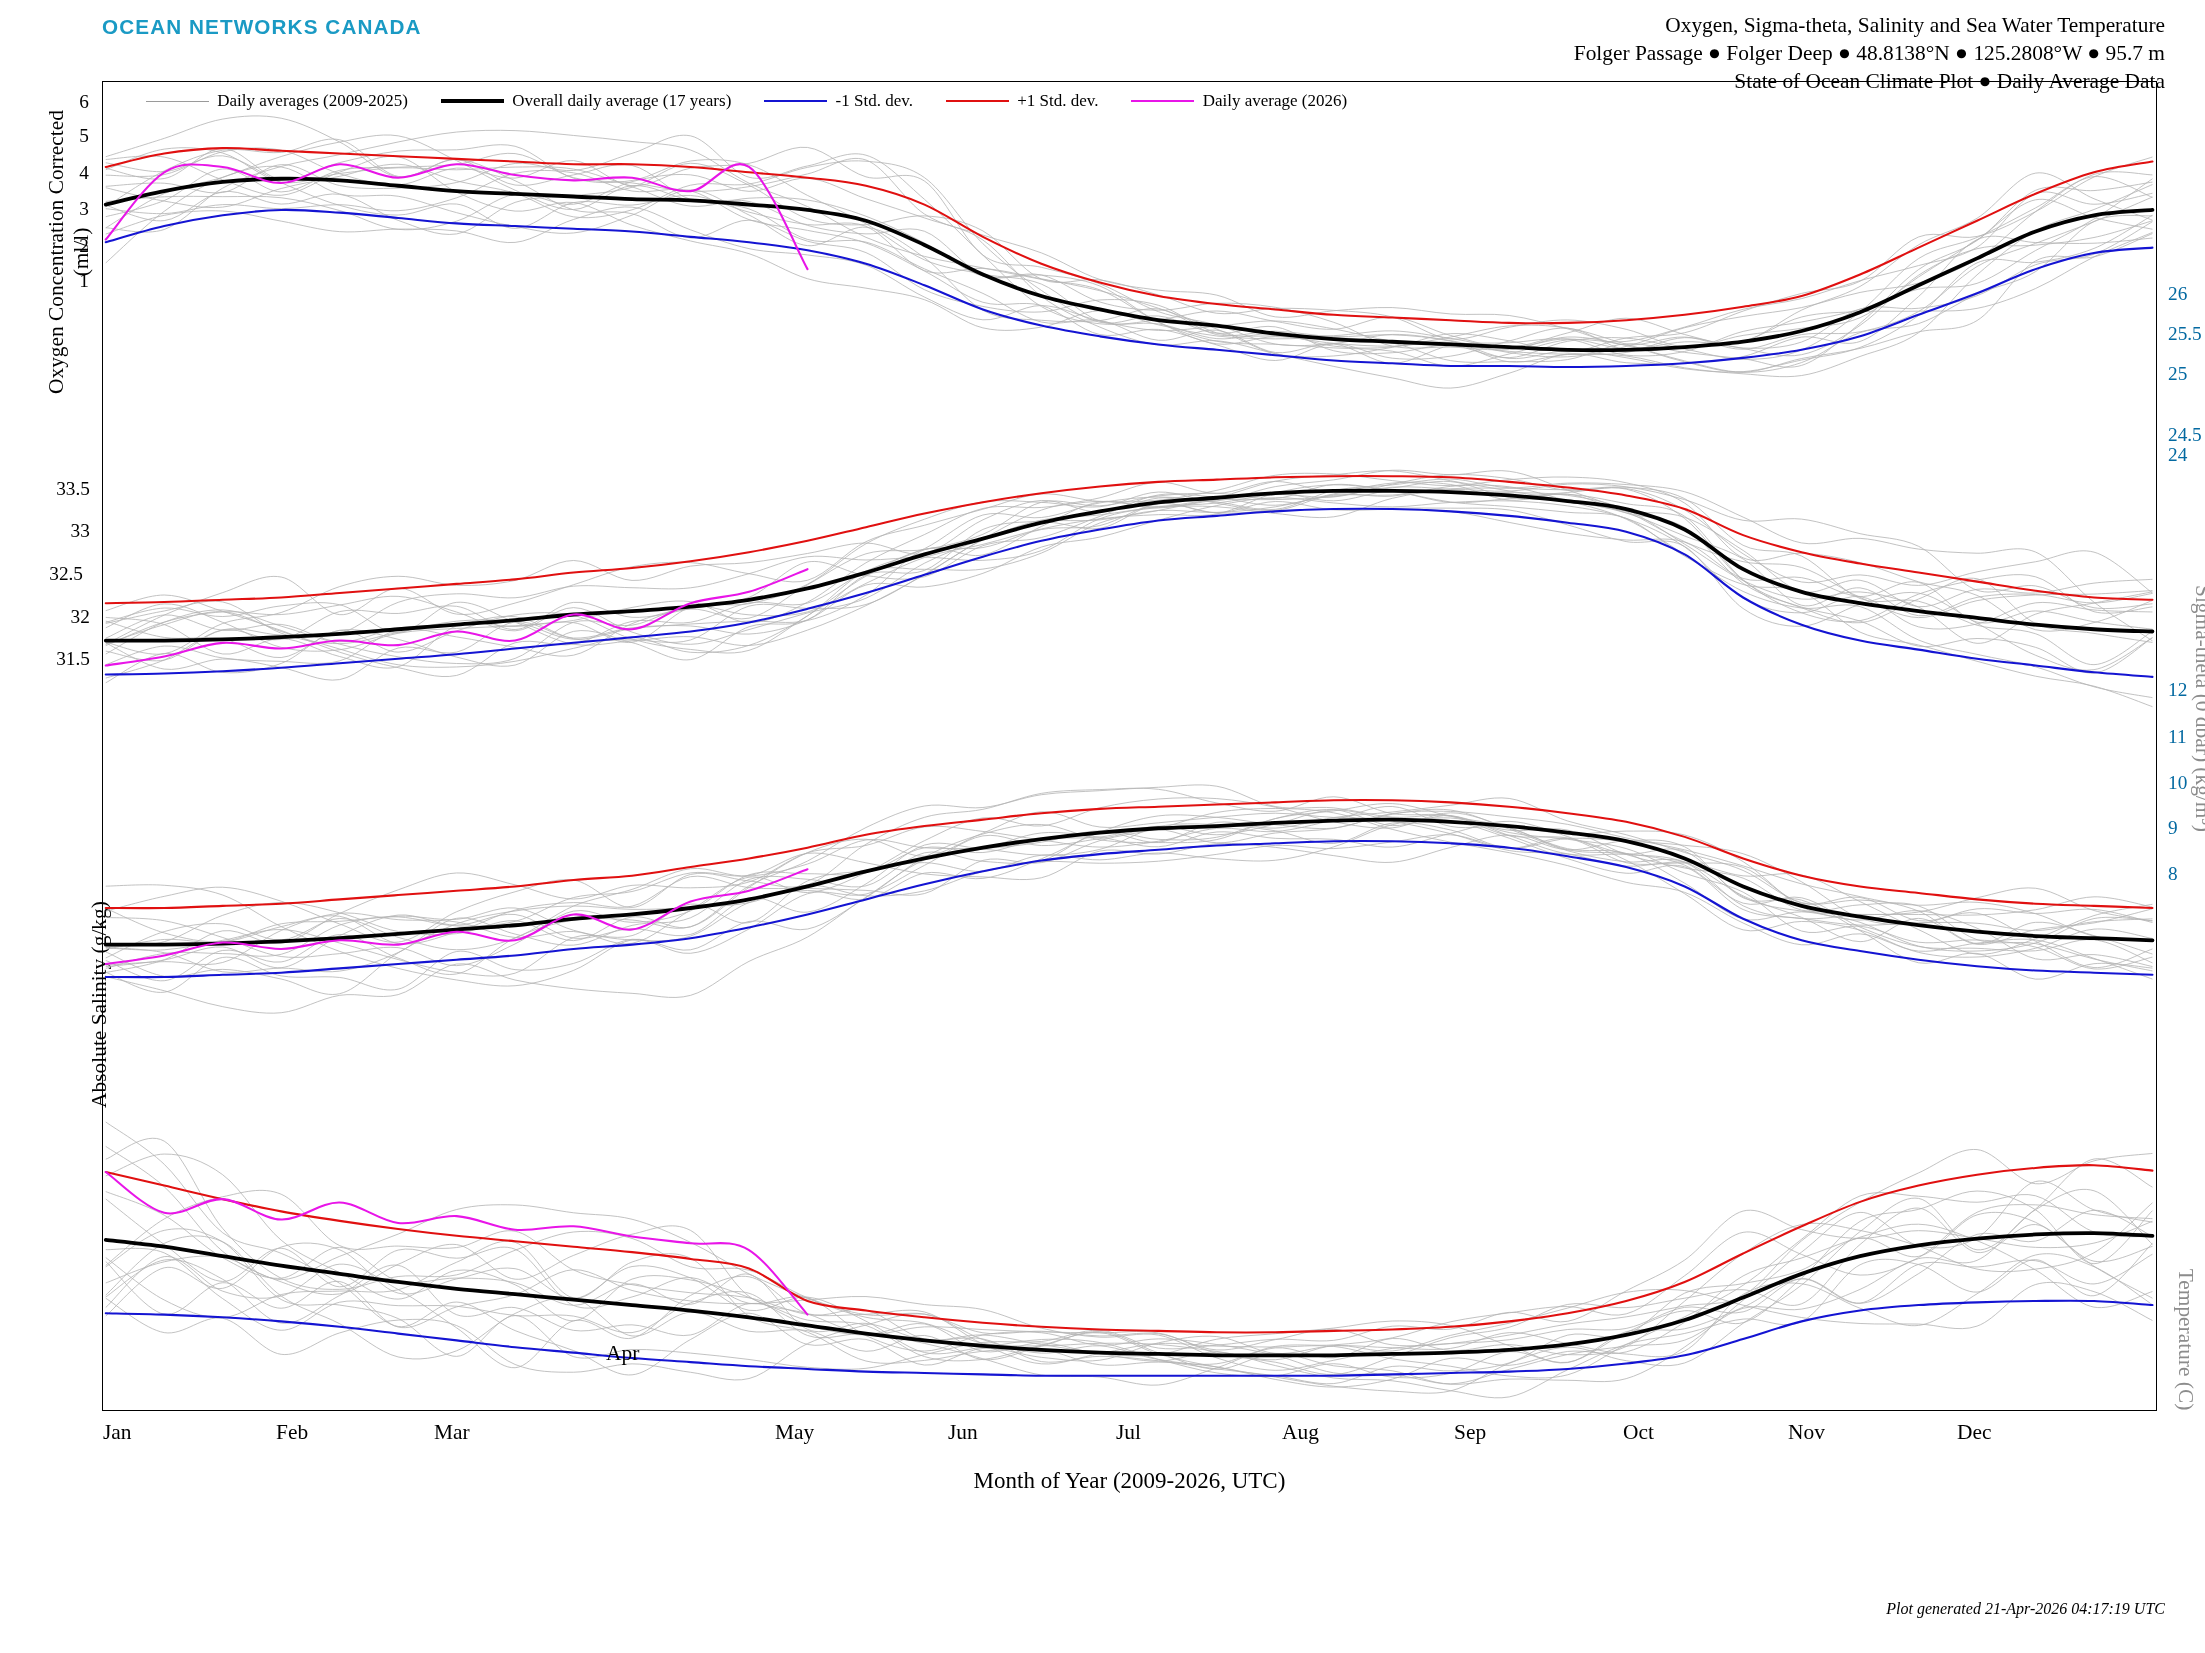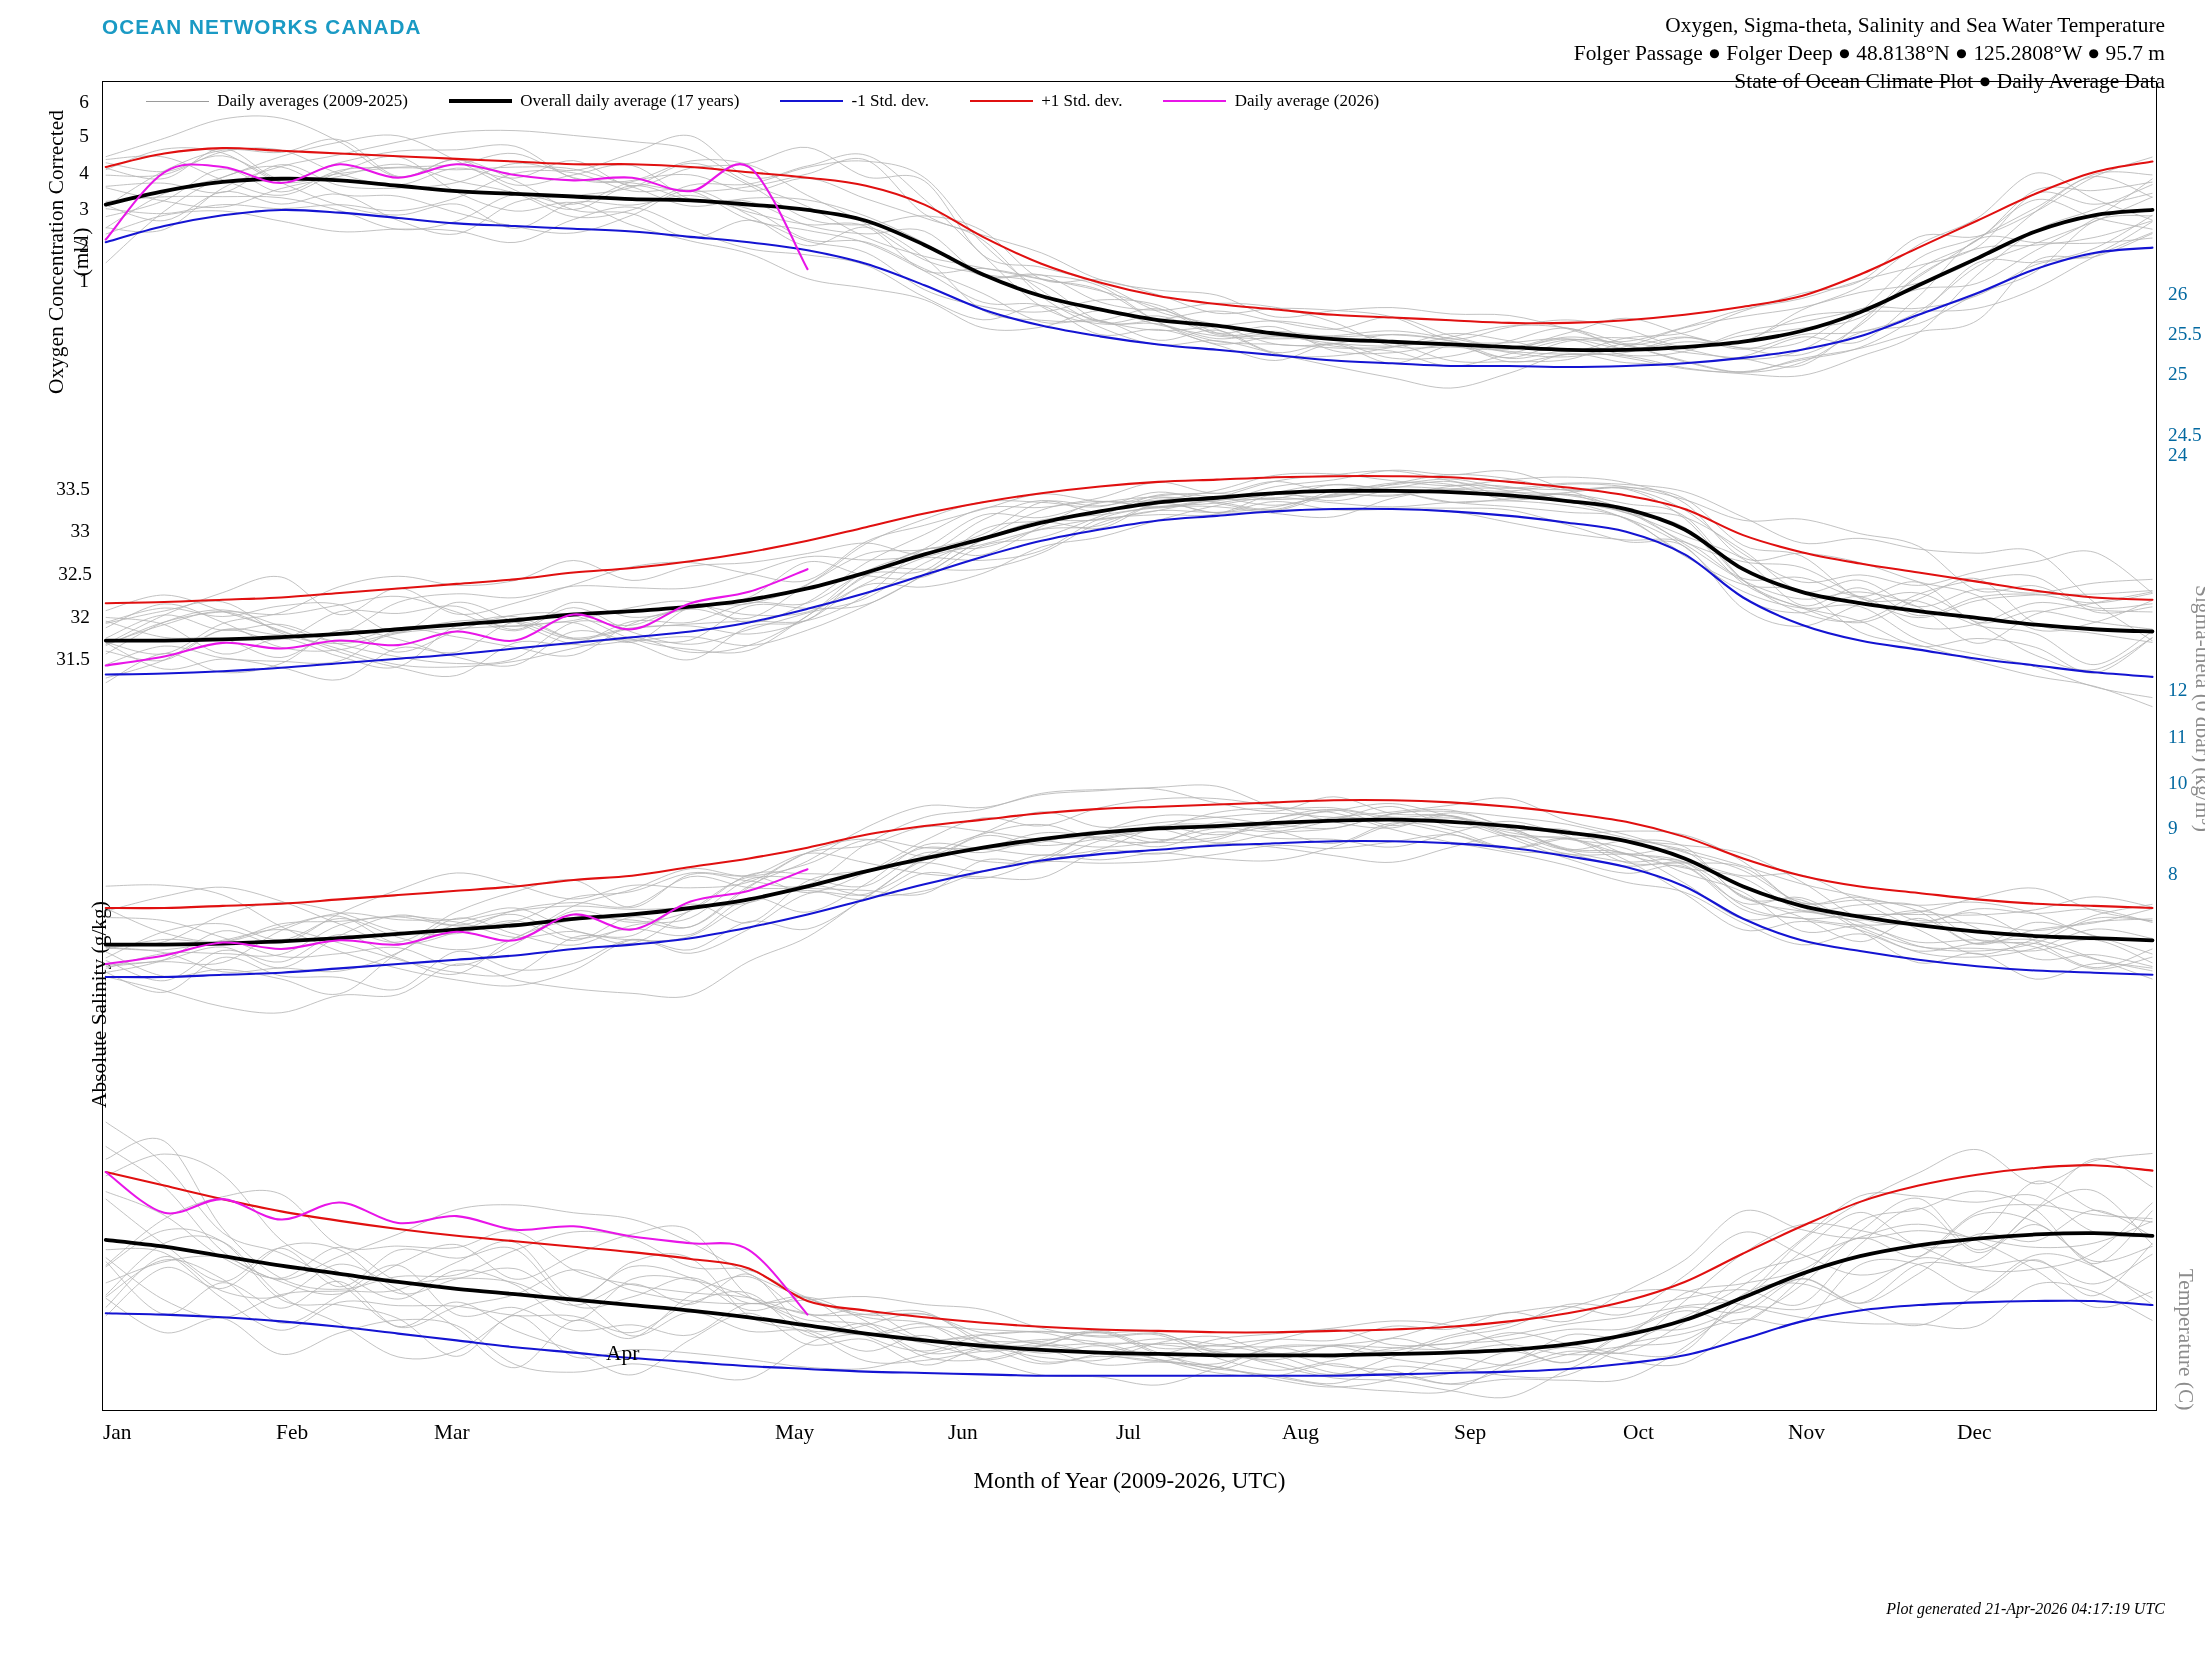--- a/index.html
+++ b/index.html
@@ -51,21 +51,21 @@
 
   
   .legend {
     position: absolute;
     left: 44px;
     top: 5.5px;
     width: 1585px;
     height: 29px;
     display: flex;
     align-items: center;
-    gap: 16px;
+    gap: 8px;
     font-size: 17px;
   }
   .legend-item {
     display: flex;
     align-items: center;
     white-space: nowrap;
     margin-right: 25px;
   }
   .legend-line {
     display: inline-block;
@@ -312,21 +312,21 @@
 <div class="ytick" style="left:41px; top:270px; width:48px;">1</div>
 
 <div class="ytick ytick-right" style="left:2168px; top:283px;">26</div>
 <div class="ytick ytick-right" style="left:2168px; top:323px;">25.5</div>
 <div class="ytick ytick-right" style="left:2168px; top:363px;">25</div>
 <div class="ytick ytick-right" style="left:2168px; top:424px;">24.5</div>
 <div class="ytick ytick-right" style="left:2168px; top:444px;">24</div>
 
 <div class="ytick" style="left:6.9px; top:478px; width:83px;">33.5</div>
 <div class="ytick" style="left:6.9px; top:520px; width:83px;">33</div>
-<div class="ytick" style="left:9px; top:563px; width:83px;">32.5</div>
+<div class="ytick" style="left:0; top:563px; width:83px;">32.5</div>
 <div class="ytick" style="left:6.9px; top:606px; width:83px;">32</div>
 <div class="ytick" style="left:6.9px; top:648px; width:83px;">31.5</div>
 
 <div class="ytick ytick-right" style="left:2168px; top:679px;">12</div>
 <div class="ytick ytick-right" style="left:2168px; top:726px;">11</div>
 <div class="ytick ytick-right" style="left:2168px; top:772px;">10</div>
 <div class="ytick ytick-right" style="left:2168px; top:817px;">9</div>
 <div class="ytick ytick-right" style="left:2168px; top:863px;">8</div>
 
 <div class="xtick" style="left:103px; top:1420px;">Jan</div>

